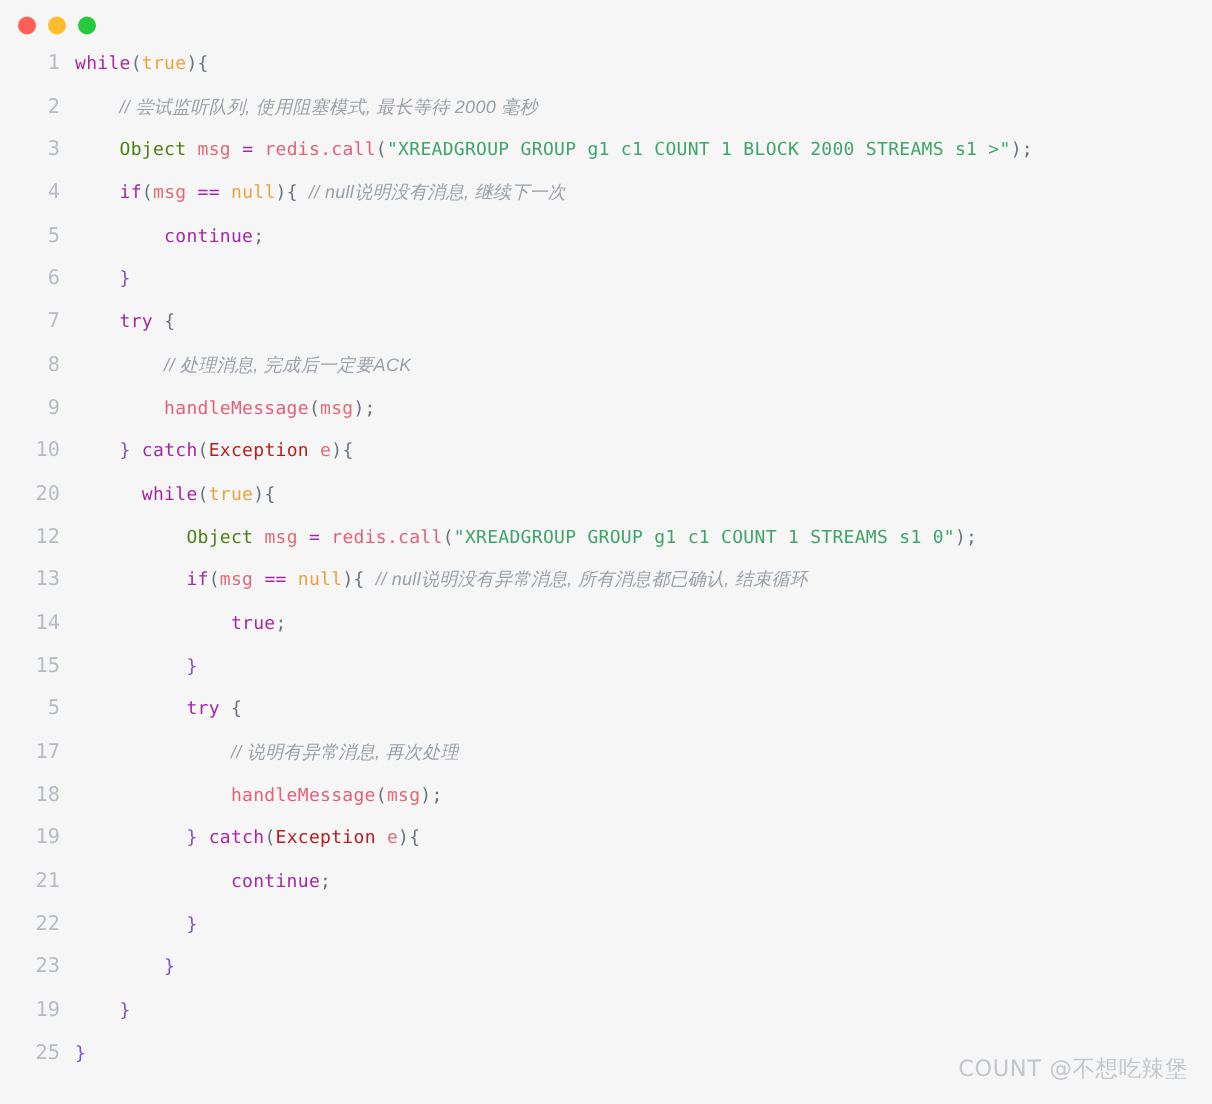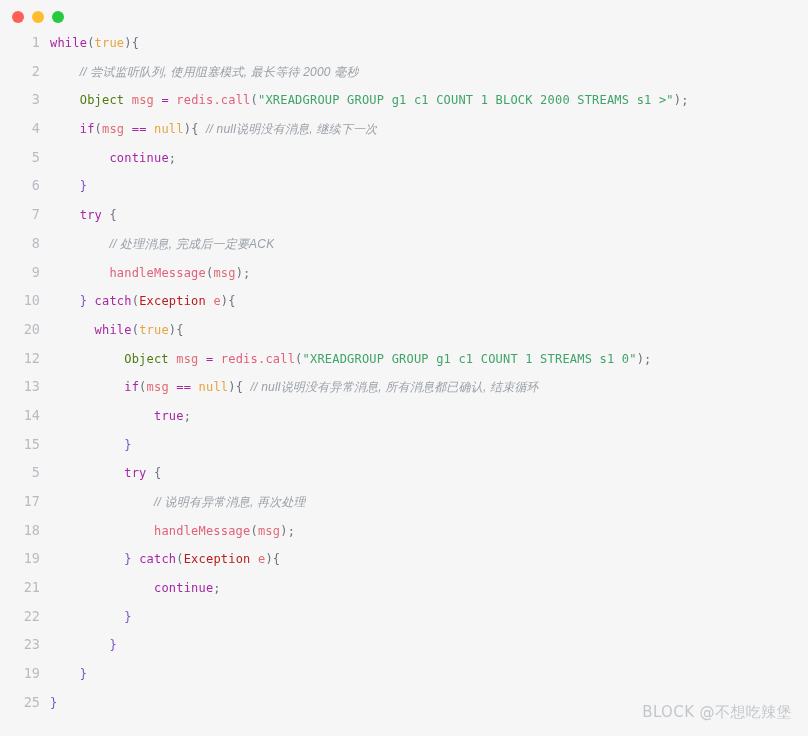--- a/index.html
+++ b/index.html
@@ -128,15 +128,15 @@
       <div class="code-line"><span class="line-number">17</span><span class="line-code"><span>              </span><span class="t-comment">// 说明有异常消息, 再次处理</span></span></div>
       <div class="code-line"><span class="line-number">18</span><span class="line-code"><span>              </span><span class="t-func">handleMessage</span><span class="t-punct">(</span><span class="t-var">msg</span><span class="t-punct">);</span></span></div>
       <div class="code-line"><span class="line-number">19</span><span class="line-code"><span>          </span><span class="t-brace">}</span><span> </span><span class="t-keyword">catch</span><span class="t-punct">(</span><span class="t-class">Exception</span><span> </span><span class="t-var">e</span><span class="t-punct">){</span></span></div>
       <div class="code-line"><span class="line-number">21</span><span class="line-code"><span>              </span><span class="t-keyword">continue</span><span class="t-punct">;</span></span></div>
       <div class="code-line"><span class="line-number">22</span><span class="line-code"><span>          </span><span class="t-brace">}</span></span></div>
       <div class="code-line"><span class="line-number">23</span><span class="line-code"><span>        </span><span class="t-brace">}</span></span></div>
       <div class="code-line"><span class="line-number">19</span><span class="line-code"><span>    </span><span class="t-brace">}</span></span></div>
       <div class="code-line"><span class="line-number">25</span><span class="line-code"><span class="t-brace">}</span></span></div>
     </div>
 
-  <div class="watermark">BLOCK @不想吃辣堡</div>
+  <div class="watermark">COUNT @不想吃辣堡</div>
 
 </div>
 
 </body></html>

